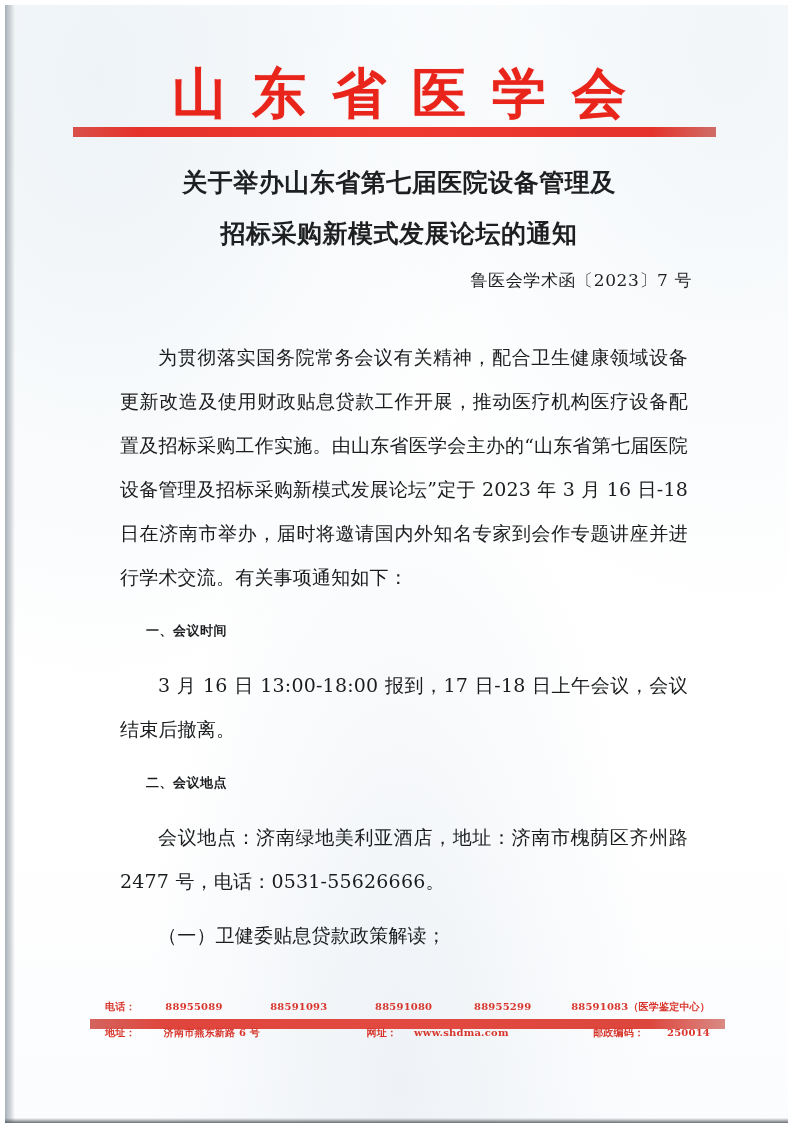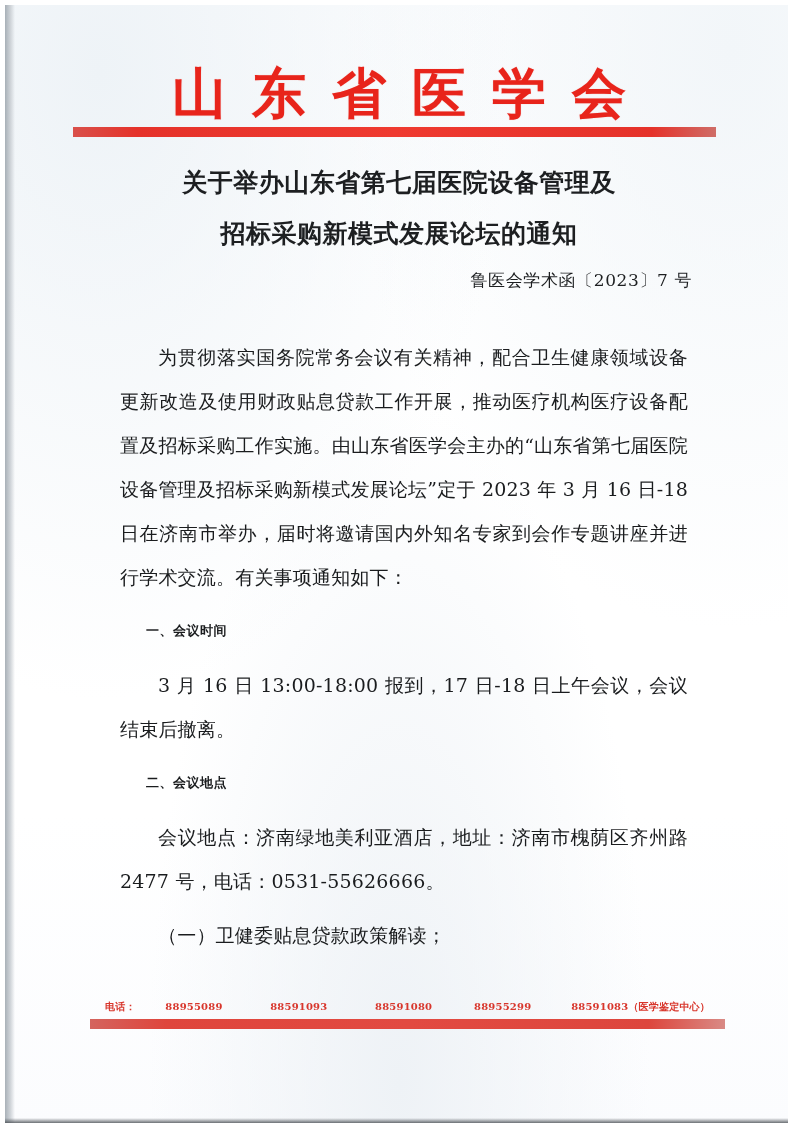--- a/index.html
+++ b/index.html
@@ -201,16 +201,24 @@
 
     <div class="footer-row" id="footer-phones">
       <span class="cell lbl">电话：</span>
       <span class="cell p1">88955089</span>
       <span class="cell p2">88591093</span>
       <span class="cell p3">88591080</span>
       <span class="cell p4">88955299</span>
       <span class="cell p5">88591083（医学鉴定中心）</span>
     </div>
 
+    <div class="footer-row" id="footer-address">
+      <span class="cell lbl">地址：</span>
+      <span class="cell addr">济南市燕东新路 6 号</span>
+      <span class="cell weblbl">网址：</span>
+      <span class="cell web">www.shdma.com</span>
+      <span class="cell ziplbl">邮政编码：</span>
+      <span class="cell zip">250014</span>
+    </div>
 
   </div>
 
 </div>
 
 </body></html>

